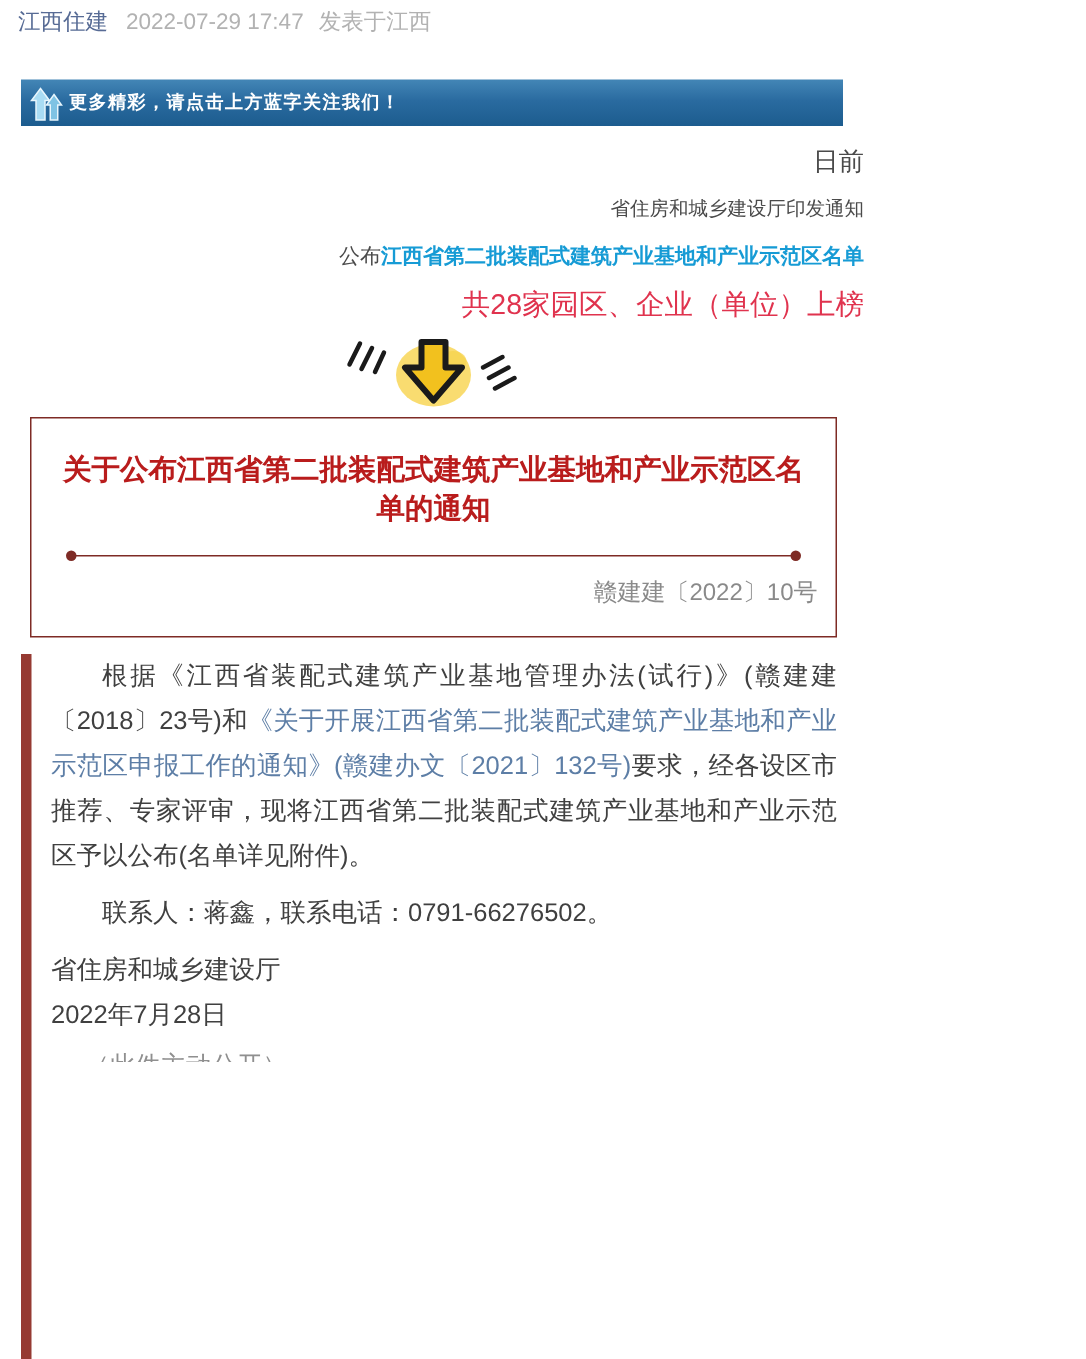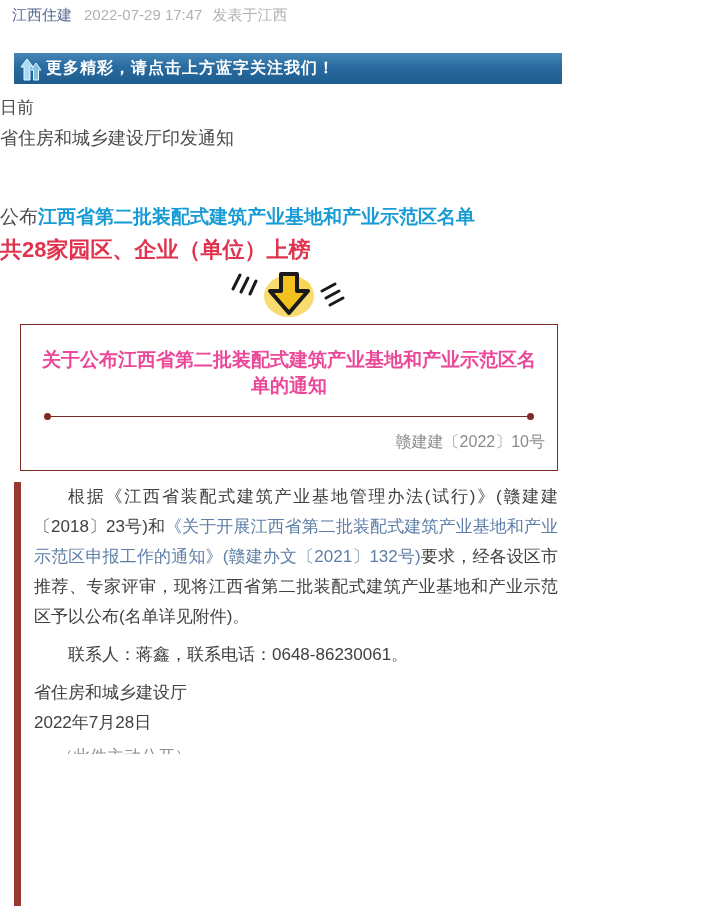--- a/index.html
+++ b/index.html
@@ -14,41 +14,41 @@
   .meta-header { padding:4px 0 0 12px; font-size:15px; line-height:22px; white-space:nowrap; }
   .account-name { color:#576b95; margin-right:12px; cursor:pointer; }
   .pub-time { color:#b2b2b2; margin-right:10px; }
   .pub-loc  { color:#b2b2b2; }
 
   
   .banner {
     margin:27px 14px 0 14px; height:31px;
     background:linear-gradient(180deg,#4386b6 0%,#2a6ba0 45%,#1c5c8e 100%);
     display:flex; align-items:center; padding-left:5px;
-    color:#ffffff; font-weight:bold; font-size:16px; letter-spacing:1px;
+    color:#ffffff; font-weight:bold; font-size:12px; letter-spacing:1px;
   }
   .banner-icon { width:24px; height:26px; margin-right:3px; flex:0 0 auto; }
 
   
-  .intro { text-align:left; margin-top:9px; }
+  .intro { text-align:right; margin-top:9px; }
   .intro-line1 { font-size:17px; line-height:30px; color:#4a4a4a; }
-  .intro-line2 { font-size:18px; line-height:31px; color:#4a4a4a; }
-  .intro-line3 { font-size:19px; line-height:33px; color:#4a4a4a;margin-top:46px; }
+  .intro-line2 { font-size:13px; line-height:31px; color:#4a4a4a; }
+  .intro-line3 { font-size:14px; line-height:33px; color:#4a4a4a; }
   .intro-line3 .hl { color:#169bd5; font-weight:bold; }
-  .intro-line4 { font-size:22px; line-height:33px; color:#e0334e; font-weight:bold; }
+  .intro-line4 { font-size:19px; line-height:33px; color:#e0334e; font-weight:normal; }
 
   
   .arrow-wrap { text-align:center; height:57px; margin-top:1px; }
 
   
   .notice-box {
     margin:0 18px 0 20px; border:1px solid #7e2b25;
     padding:22px 12px 18px 12px;
   }
-  .notice-title { text-align:center; font-weight:bold; font-size:19px; line-height:26px; color:#ec4899; }
+  .notice-title { text-align:center; font-weight:bold; font-size:19px; line-height:26px; color:#b91c1c; }
   .notice-divider { position:relative; height:1px; background:#7e2b25; margin:17px 12px 15px 12px; }
   .notice-divider .dot {
     position:absolute; top:-3px; width:7px; height:7px; border-radius:50%; background:#7e2b25;
   }
   .notice-divider .dot.left { left:-1px; }
   .notice-divider .dot.right { right:-1px; }
   .notice-meta { text-align:right; color:#8a8a8a; font-size:16px; line-height:20px; }
 
   
   .letter {
@@ -120,19 +120,19 @@
     <div class="notice-title">关于公布江西省第二批装配式建筑产业基地和产业示范区名单的通知</div>
     <div class="notice-divider">
       <span class="dot left"></span>
       <span class="dot right"></span>
     </div>
     <div class="notice-meta">赣建建〔2022〕10号</div>
   </div>
 
   <div class="letter">
     <p class="indent"><span>根据《江西省装配式建筑产业基地管理办法(试行)》(赣建建〔2018〕23号)和</span><span class="doc-link">《关于开展江西省第二批装配式建筑产业基地和产业示范区申报工作的通知》(赣建办文〔2021〕132号)</span><span>要求，经各设区市推荐、专家评审，现将江西省第二批装配式建筑产业基地和产业示范区予以公布(名单详见附件)。</span></p>
-    <p class="indent">联系人：蒋鑫，联系电话：0648-86230061。</p>
+    <p class="indent">联系人：蒋鑫，联系电话：0791-66276502。</p>
     <p class="sig-line">省住房和城乡建设厅</p>
     <p class="sig-date">2022年7月28日</p>
     <div class="clipped-line">（此件主动公开）</div>
   </div>
 
 </div>
 
 </body></html>

